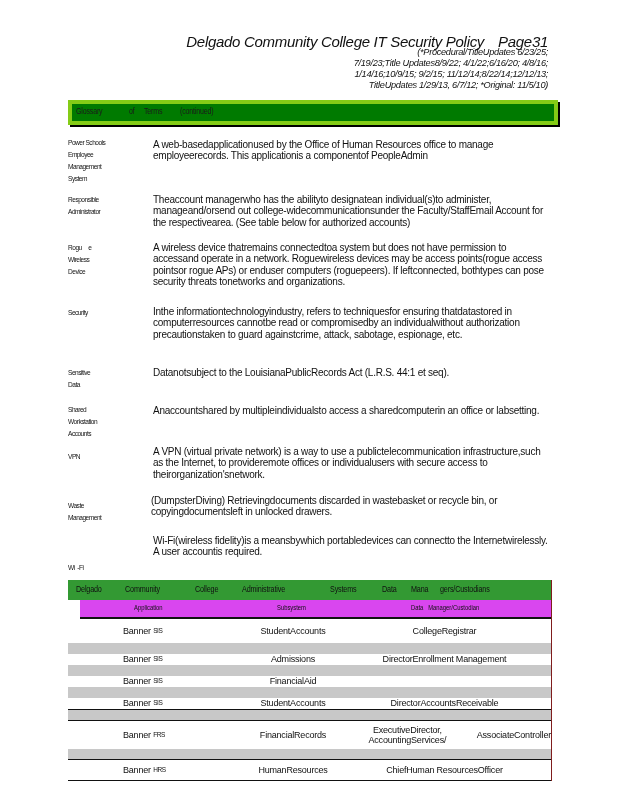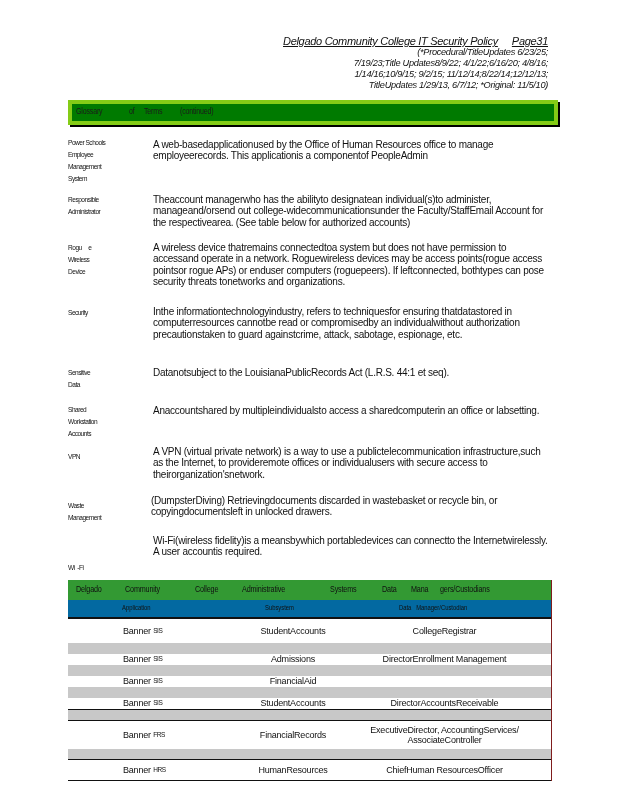--- a/index.html
+++ b/index.html
@@ -1,31 +1,31 @@
 <!DOCTYPE html>
 <html><head>
 <meta charset="utf-8">
 <style>
   html, body { margin: 0; padding: 0; background: #ffffff; }
   body { width: 618px; height: 800px; position: relative; overflow: hidden; font-family: "Liberation Sans", sans-serif; color: #111; }
 
   .page-header { position: absolute; right: 70px; top: 36px; text-align: right; font-style: italic; font-size: 9.2px; line-height: 11px; letter-spacing: -0.3px; }
-  .page-header .line1 { font-size: 11px; text-decoration: underline; }
+  .page-header .line1 { font-size: 15px; }
   .page-header .line1 .pg { margin-left: 14px; }
 
   .gloss-bar { position: absolute; left: 68px; top: 100px; width: 482px; height: 17px; background: #007a00; border: 4px solid #84cc16; box-shadow: 2px 2px 0 #000; }
   .gloss-bar span { position: absolute; top: 2px; font-size: 9px; color: #1a1a1a; transform: scaleX(0.78); transform-origin: left; letter-spacing: -0.2px; }
 
   .term { position: absolute; left: 68px; width: 70px; font-size: 8px; line-height: 12px; letter-spacing: -0.6px; transform: scaleX(0.82); transform-origin: left; }
   .def { position: absolute; left: 153px; width: 400px; font-size: 10px; line-height: 11.3px; letter-spacing: -0.25px; }
 
   .tbl { position: absolute; left: 68px; top: 580px; width: 483px; border-right: 1px solid #7f1d1d; }
   .tbl .title { height: 20px; background: #339933; position: relative; }
   .tbl .title span { position: absolute; top: 4px; font-size: 9px; color: #111; transform: scaleX(0.8); transform-origin: left; letter-spacing: -0.2px; }
-  .tbl .colhead { height: 17px; background: #0369a1; border-bottom: 2px solid #111; position: relative; }
+  .tbl .colhead { height: 17px; background: #d946ef; border-bottom: 2px solid #111; position: relative; margin-left: 12px; }
   .tbl .colhead span { position: absolute; top: 3px; font-size: 7.5px; transform: scaleX(0.78); transform-origin: left; }
   .tbl .row { position: relative; background: #fff; font-size: 9px; letter-spacing: -0.2px; }
   .tbl .row .c { position: absolute; top: 0; bottom: 0; display: flex; align-items: center; justify-content: center; text-align: center; line-height: 10.5px; }
   .tbl .row .c1 { left: 0; width: 150px; justify-content: flex-start; padding-left: 55px; box-sizing: border-box; }
   .tbl .row .c2 { left: 150px; width: 150px; }
   .tbl .row .c3 { left: 270px; width: 213px; }
   .tbl .gap { background: #c8c8c8; height: 11px; }
   .tbl .gap.bline { border-bottom: 1px solid #111; }
   .tbl .row.bline { border-bottom: 1px solid #111; }
   .small-code { font-size: 6.5px; letter-spacing: -0.4px; }
@@ -145,21 +145,21 @@
   <div class="row bline" style="height:11px">
     <div class="c c1"><span>Banner</span>&nbsp;<span class="small-code">SIS</span></div>
     <div class="c c2">StudentAccounts</div>
     <div class="c c3">DirectorAccountsReceivable</div>
   </div>
   <div class="gap bline" style="height:10px"></div>
 
   <div class="row" style="height:28px">
     <div class="c c1"><span>Banner</span>&nbsp;<span class="small-code">FRS</span></div>
     <div class="c c2">FinancialRecords</div>
-    <div class="c c3" style="flex-direction:column">
+    <div class="c c3" style="flex-direction:row">
       <div>ExecutiveDirector, AccountingServices/</div>
       <div>AssociateController</div>
     </div>
   </div>
   <div class="gap bline" style="height:10px"></div>
 
   <div class="row bline" style="height:20px">
     <div class="c c1"><span>Banner</span>&nbsp;<span class="small-code">HRS</span></div>
     <div class="c c2">HumanResources</div>
     <div class="c c3">ChiefHuman ResourcesOfficer</div>

